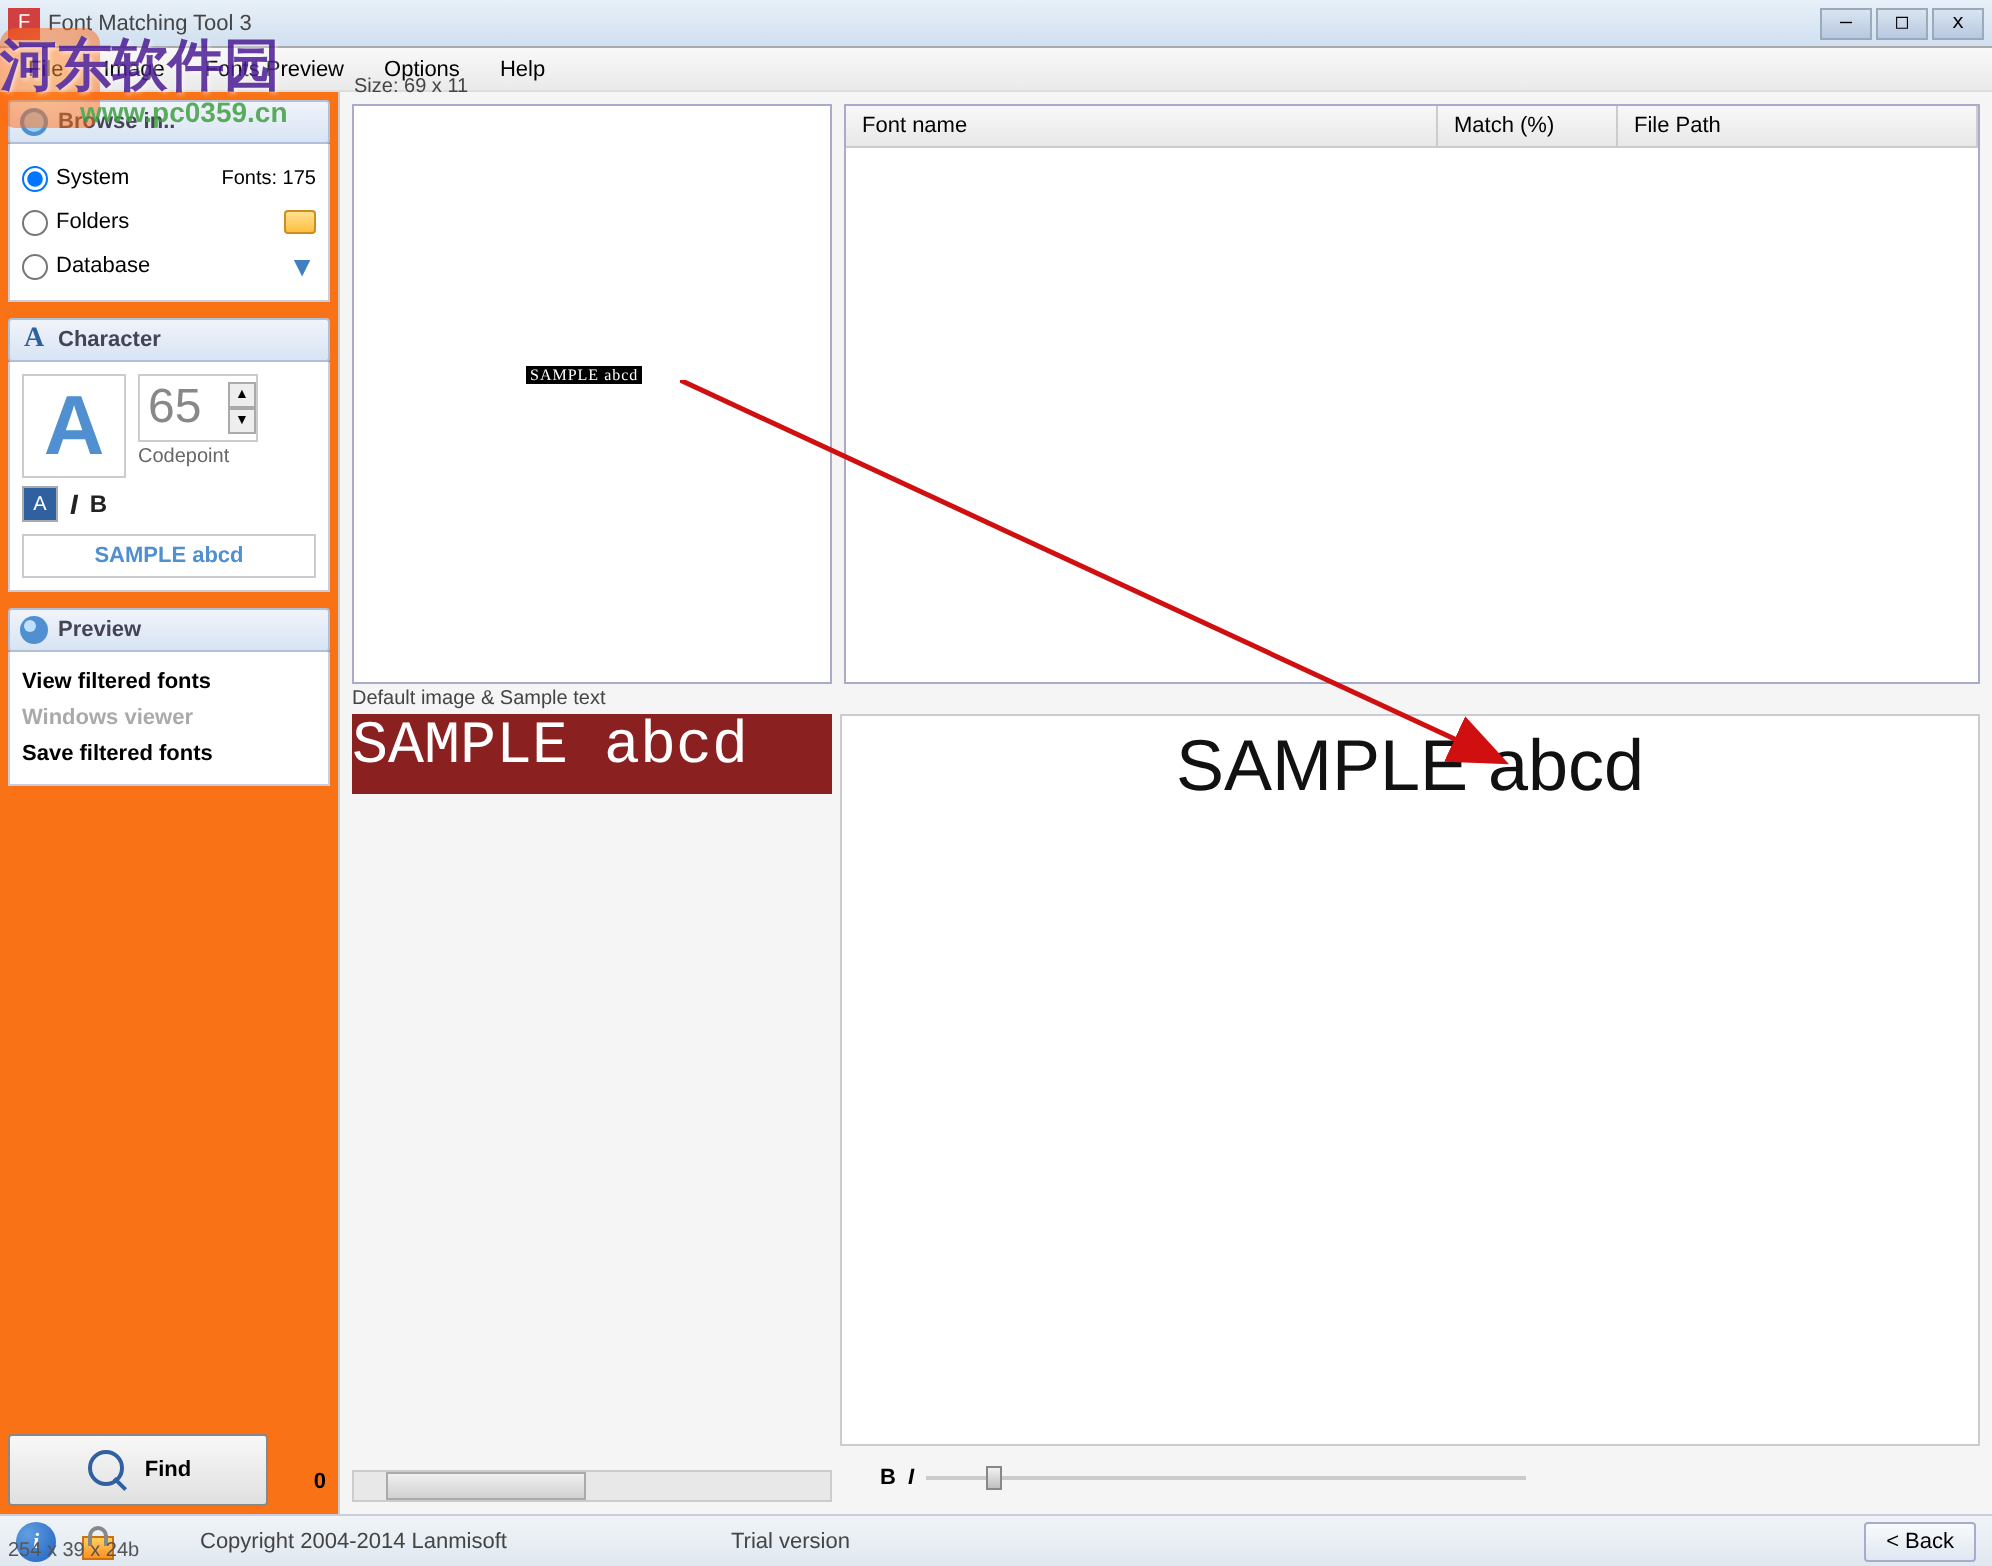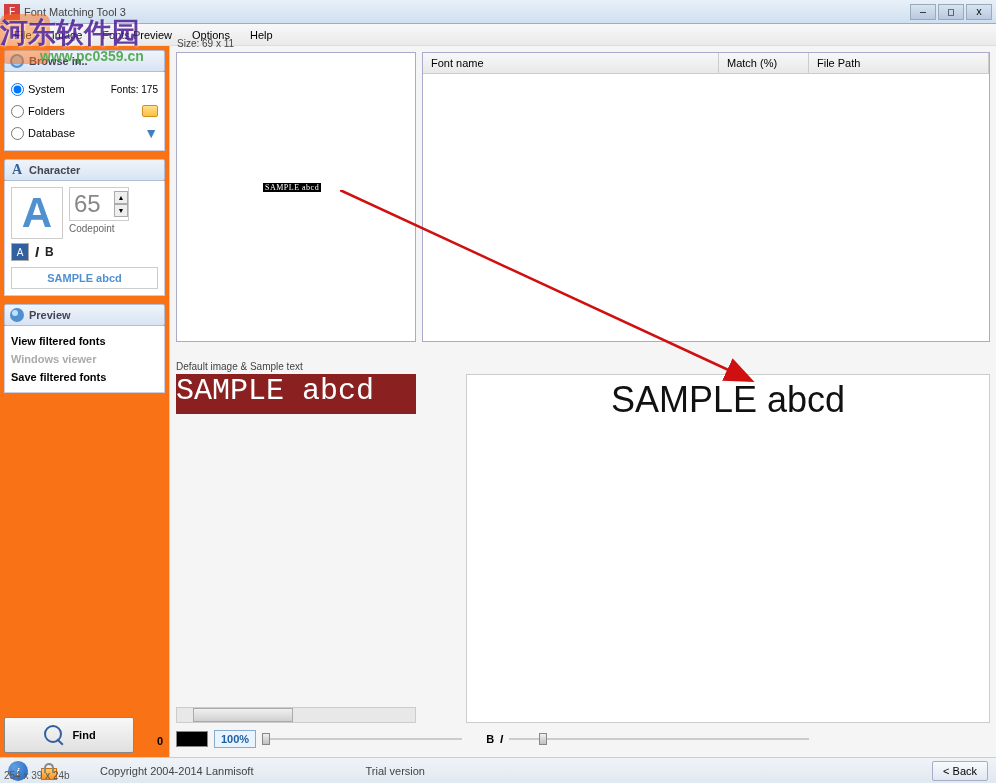--- a/index.html
+++ b/index.html
@@ -58,21 +58,21 @@
     .sm-col { display: flex; flex-direction: column; gap: 2px; }
     .sm-label { font-size: 10px; }
     .sm-input { display: flex; border: 1px solid #ccc; }
     .sm-input input { border: none; width: 36px; font-size: 16px; padding: 2px 4px; }
     
     .find-btn { height: 36px; border: 1px solid #888; background: linear-gradient(#f8f8f8, #e0e0e0); display: flex; align-items: center; justify-content: center; gap: 6px; font-size: 18px; font-weight: bold; cursor: pointer; border-radius: 2px; }
     .find-icon { width: 24px; height: 24px; position: relative; }
     .find-icon::before { content: ''; position: absolute; width: 14px; height: 14px; border: 2px solid #3060a0; border-radius: 50%; top: 2px; left: 2px; }
     .find-icon::after { content: ''; position: absolute; width: 8px; height: 2px; background: #3060a0; transform: rotate(45deg); bottom: 4px; right: 2px; }
     
-    .content { flex: 1; display: flex; flex-direction: column; padding: 6px; gap: 17px; }
+    .content { flex: 1; display: flex; flex-direction: column; padding: 6px; gap: 0; }
     
     .top-row { display: flex; gap: 6px; height: 290px; }
     .image-area { width: 240px; border: 1px solid #aac; background: white; position: relative; }
     .image-area .size-label { position: absolute; top: -15px; left: 0; font-size: 10px; color: #444; }
     .sample-tiny { position: absolute; top: 130px; left: 86px; background: black; color: white; font-size: 8px; padding: 0px 2px; font-family: serif; letter-spacing: 0.5px; }
     
     .results-area { flex: 1; border: 1px solid #aac; background: white; display: flex; flex-direction: column; }
     .results-header { display: flex; border-bottom: 1px solid #ccc; background: linear-gradient(#f8f8f8, #e8e8e8); }
     .col-header { padding: 4px 8px; border-right: 1px solid #ccc; }
     .col-fontname { flex: 1; }
@@ -247,28 +247,20 @@
       <div class="default-label">Default image &amp; Sample text</div>
       <div class="preview-row">
         <div style="display:flex;flex-direction:column;">
           <div class="preview-left">
               <span>SAMPLE abcd</span>
             </div>
           <div style="flex:1;"></div>
           <div class="hscroll">
               <div class="hscroll-thumb"></div>
             </div>
-          <div class="bottom-controls">
-            <div class="color-swatch"></div>
-            <div class="zoom-box">100%</div>
-            <div class="slider">
-              <div class="slider-track"></div>
-              <div class="slider-thumb"></div>
-            </div>
-          </div>
         </div>
         <div style="display:flex;flex-direction:column;flex:1;">
           <div class="preview-right" style="flex:1;">
               <span>SAMPLE abcd</span>
             </div>
           <div class="bottom-controls">
             <span style="font-weight:bold;margin-left:20px;">B</span>
             <span style="font-style:italic;font-weight:bold;">I</span>
             <div class="slider" style="flex:0 0 300px;">
               <div class="slider-track"></div>

